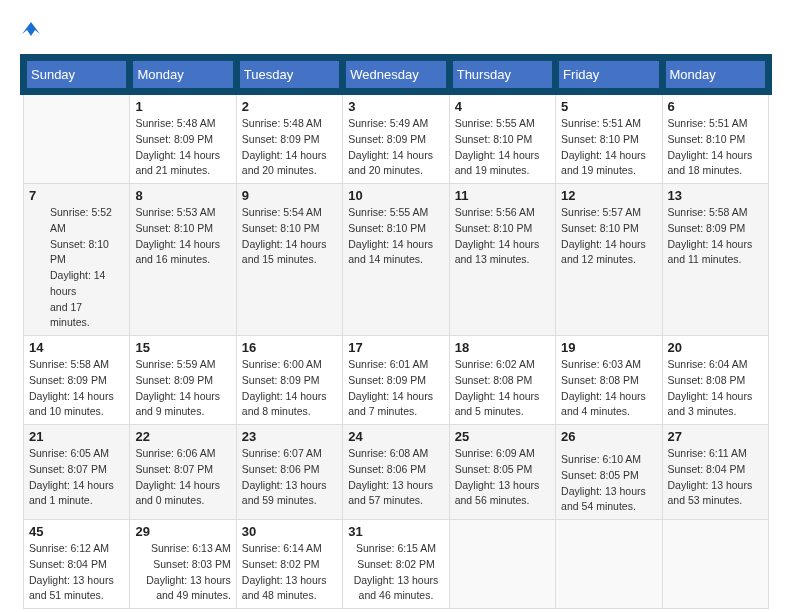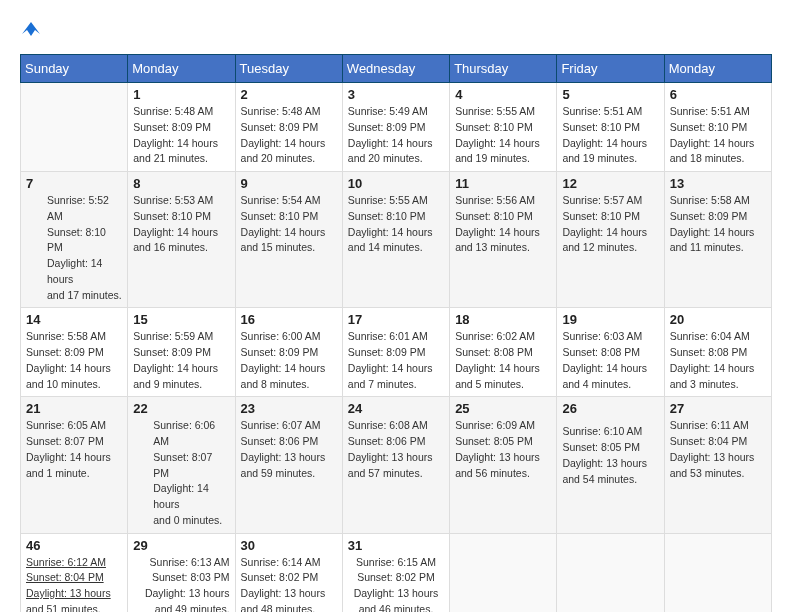--- a/index.html
+++ b/index.html
@@ -44,21 +44,21 @@
     }
     thead tr {
       background-color: #4472c4;
       color: #fff;
     }
     thead th {
       padding: 6px 4px;
       text-align: left;
       font-size: 13px;
       font-weight: normal;
-      border: 1px solid #0c4a6e;
+      border: 7px solid #0c4a6e;
     }
     tbody tr {
       border: 1px solid #ccc;
     }
     tbody td {
       vertical-align: top;
       padding: 4px 5px;
       border: 1px solid #ddd;
       width: calc(100% / 7);
       min-height: 80px;
@@ -270,21 +270,21 @@
       <tr>
         <td>
           <span class="day-num">21</span>
           <div class="day-detail" style="white-space: pre-line;">Sunrise: 6:05 AM
 Sunset: 8:07 PM
 Daylight: 14 hours
 and 1 minute.</div>
         </td>
         <td>
           <span class="day-num">22</span>
-          <div class="day-detail" style="white-space: pre-line; margin-left: 20px;">Sunrise: 6:06 AM
+          <div class="day-detail" style="white-space: pre-line;">Sunrise: 6:06 AM
 Sunset: 8:07 PM
 Daylight: 14 hours
 and 0 minutes.</div>
         </td>
         <td>
           <span class="day-num">23</span>
           <div class="day-detail" style="white-space: pre-line;">Sunrise: 6:07 AM
 Sunset: 8:06 PM
 Daylight: 13 hours
 and 59 minutes.</div>
@@ -313,22 +313,22 @@
         <td>
           <span class="day-num">27</span>
           <div class="day-detail" style="white-space: pre-line;">Sunrise: 6:11 AM
 Sunset: 8:04 PM
 Daylight: 13 hours
 and 53 minutes.</div>
         </td>
       </tr>
       <tr>
         <td>
-          <span class="day-num">46</span>
-          <div class="day-detail" style="white-space: pre-line; text-decoration: underline;">Sunrise: 6:12 AM
+          <span class="day-num">45</span>
+          <div class="day-detail" style="white-space: pre-line;">Sunrise: 6:12 AM
 Sunset: 8:04 PM
 Daylight: 13 hours
 and 51 minutes.</div>
         </td>
         <td>
           <span class="day-num">29</span>
           <div class="day-detail" style="white-space: pre-line; text-align: right;">Sunrise: 6:13 AM
 Sunset: 8:03 PM
 Daylight: 13 hours
 and 49 minutes.</div>

